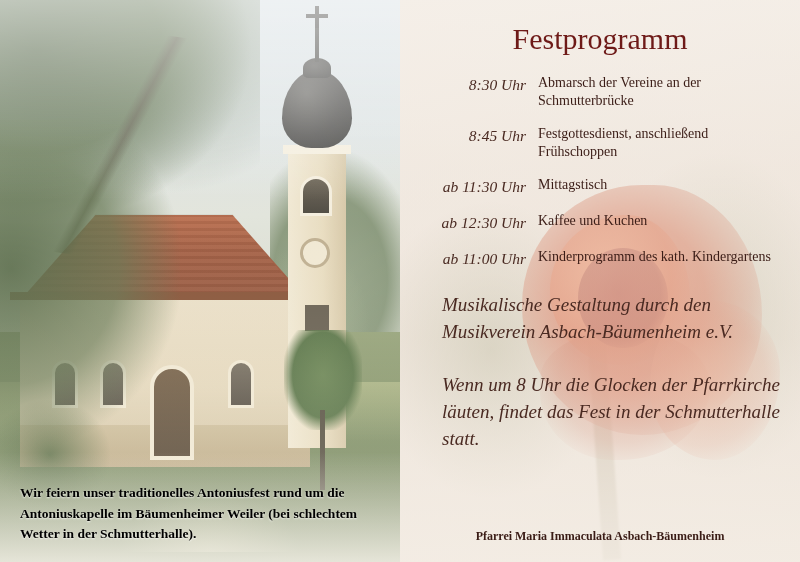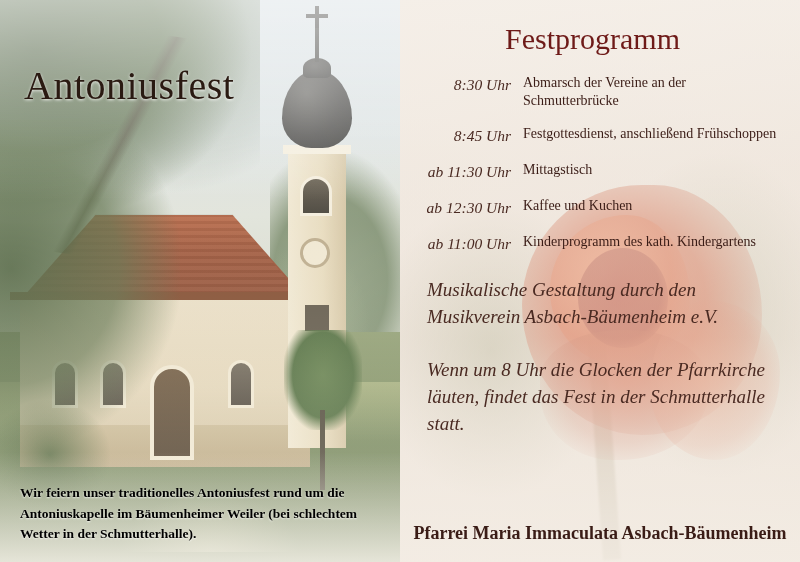--- a/index.html
+++ b/index.html
@@ -246,21 +246,21 @@
     border-radius: 45% 55% 50% 50% / 55% 45% 55% 45%;
     background: radial-gradient(ellipse at 40% 50%, rgba(222,126,88,.70) 0%, rgba(214,110,76,.30) 58%, rgba(214,110,76,0) 80%);
   }
   .right-wash {
     position: absolute; inset: 0;
     background: linear-gradient(180deg, rgba(247,242,236,.72) 0%, rgba(246,240,233,.52) 30%, rgba(246,240,233,.45) 60%, rgba(248,243,236,.70) 100%);
     pointer-events: none;
   }
   .right-content {
     position: relative; z-index: 4;
-    padding: 14px 18px 0 3px;
+    padding: 14px 18px 0 18px;
     height: 100%;
   }
   .fest-title {
     text-align: center;
     font-size: 30px;
     color: #6e1a18;
     margin-top: 8px;
     margin-bottom: 18px;
   }
   .prog-list { margin-left: 8px; }
@@ -292,21 +292,21 @@
     font-style: italic;
     font-size: 19px;
     color: #4a2a22;
     line-height: 1.42;
   }
   .note-block.second { margin-top: 26px; }
   .parish {
     position: absolute;
     left: 0; right: 0; bottom: 18px;
     text-align: center;
-    font-size: 18px;
+    font-size: 12px;
     font-weight: bold;
     color: #3a1c16;
   }
 </style>
 </head>
 <body>
 
 <div class="poster">
 
   <div class="left">
@@ -346,21 +346,20 @@
 
     <div class="foliage-tl"></div>
     <div class="branch"></div>
     <div class="foliage-l"></div>
 
     <div class="left-haze"></div>
     <div class="left-top-wash"></div>
     <div class="left-bottom-wash"></div>
 
     <div class="title-block">
-      <div class="title">Antoniusfest</div>
     </div>
 
     <div class="left-note">Wir feiern unser traditionelles Antoniusfest rund um die Antoniuskapelle im Bäumenheimer Weiler (bei schlechtem Wetter in der Schmutterhalle).</div>
   </div>
 
   <div class="right">
     <div class="rose-leaf-l"></div>
     <div class="rose-leaf-r"></div>
     <div class="rose-stem"></div>
     <div class="rose-outer"></div>

